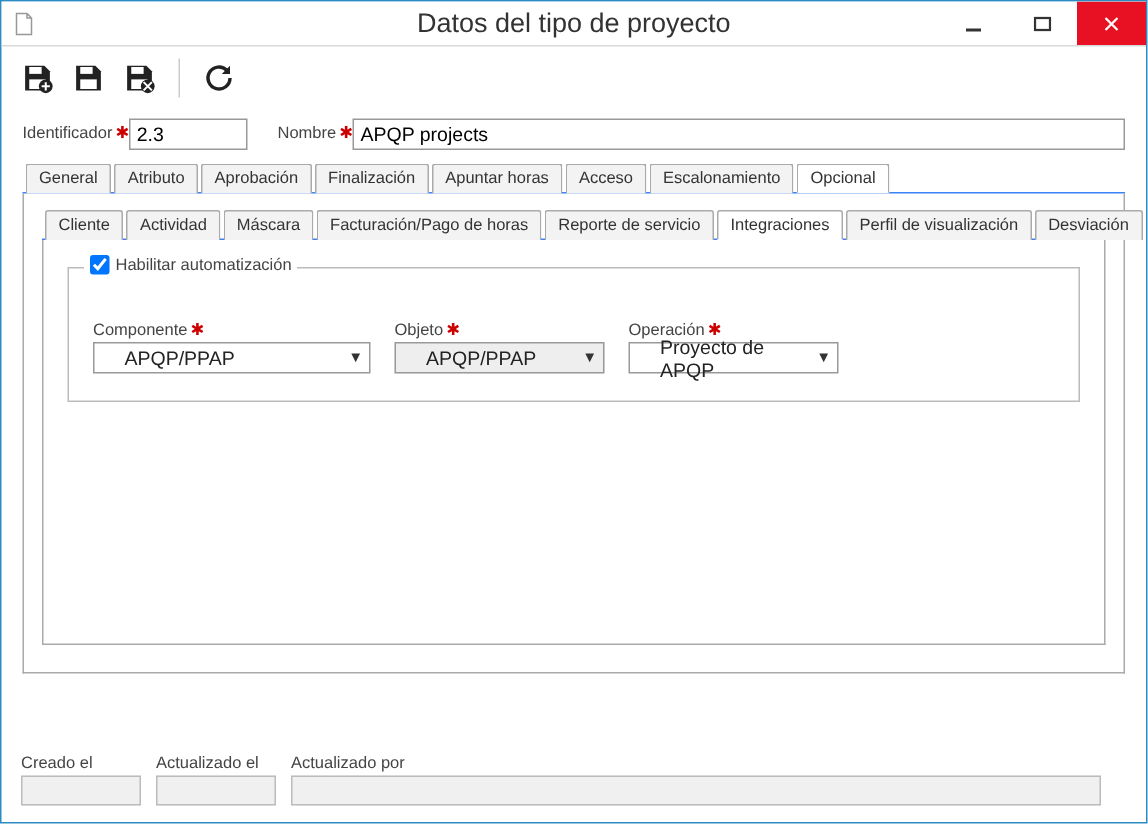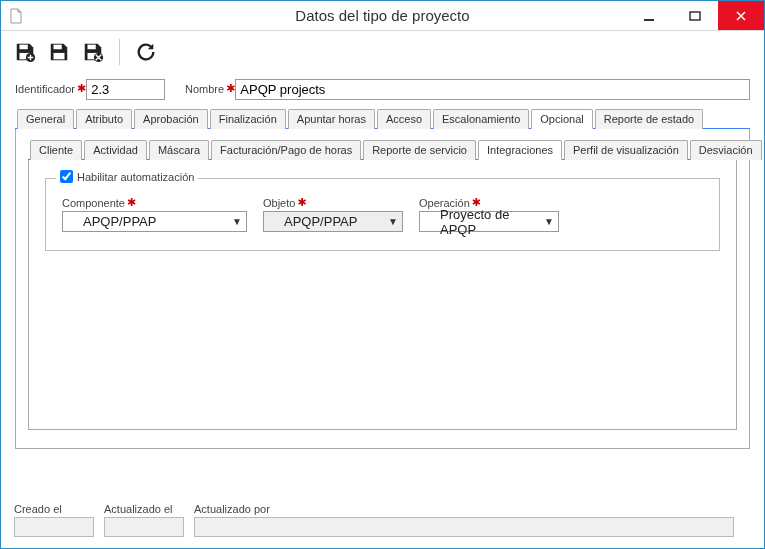--- a/index.html
+++ b/index.html
@@ -28,21 +28,21 @@
     display: flex;
     align-items: center;
     justify-content: center;
     color: #888;
   }
   .titlebar .title {
     position: absolute;
     left: 0; right: 0;
     text-align: center;
     color: #333;
-    font-size: 15px;
+    font-size: 18px;
     pointer-events: none;
   }
   .titlebar .win-controls {
     margin-left: auto;
     display: flex;
     height: 100%;
   }
   .titlebar .win-btn {
     width: 46px;
     display: flex;
@@ -174,21 +174,21 @@
     gap: 4px;
     font-size: 11px;
     color: #444;
   }
   .groupbox .legend input[type=checkbox] {
     margin: 0;
   }
   .group-fields {
     display: flex;
     gap: 16px;
-    margin-top: 3px;
+    margin-top: 20px;
   }
   .gfield { display: flex; flex-direction: column; }
   .gfield.component { width: 185px; }
   .gfield.object { width: 140px; }
   .gfield.operation { width: 140px; }
   
   .footer {
     position: absolute;
     left: 14px; right: 2px; bottom: 12px;
     display: flex;
@@ -289,21 +289,20 @@
 
   <div class="tabstrip">
     <div class="tab">General</div>
     <div class="tab">Atributo</div>
     <div class="tab">Aprobación</div>
     <div class="tab">Finalización</div>
     <div class="tab">Apuntar horas</div>
     <div class="tab">Acceso</div>
     <div class="tab">Escalonamiento</div>
     <div class="tab active">Opcional</div>
-    <div class="tab">Reporte de estado</div>
   </div>
 
   <div class="tabbody">
 
     <div class="tabstrip" style="margin-top:0">
       <div class="tab">Cliente</div>
       <div class="tab">Actividad</div>
       <div class="tab">Máscara</div>
       <div class="tab">Facturación/Pago de horas</div>
       <div class="tab">Reporte de servicio</div>

